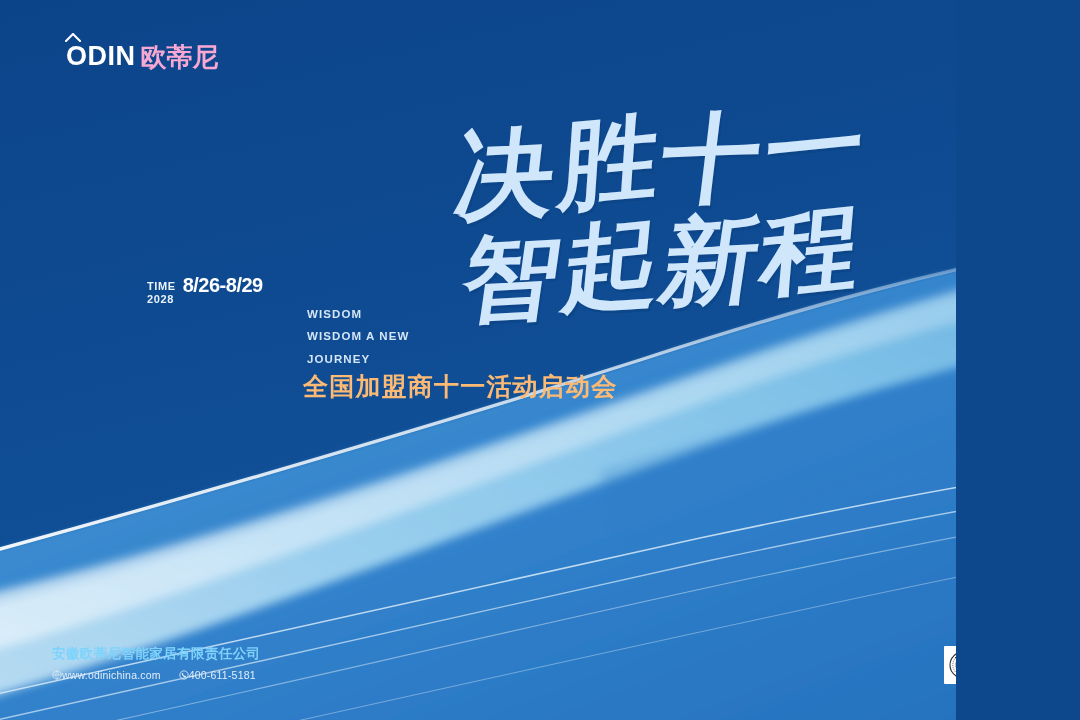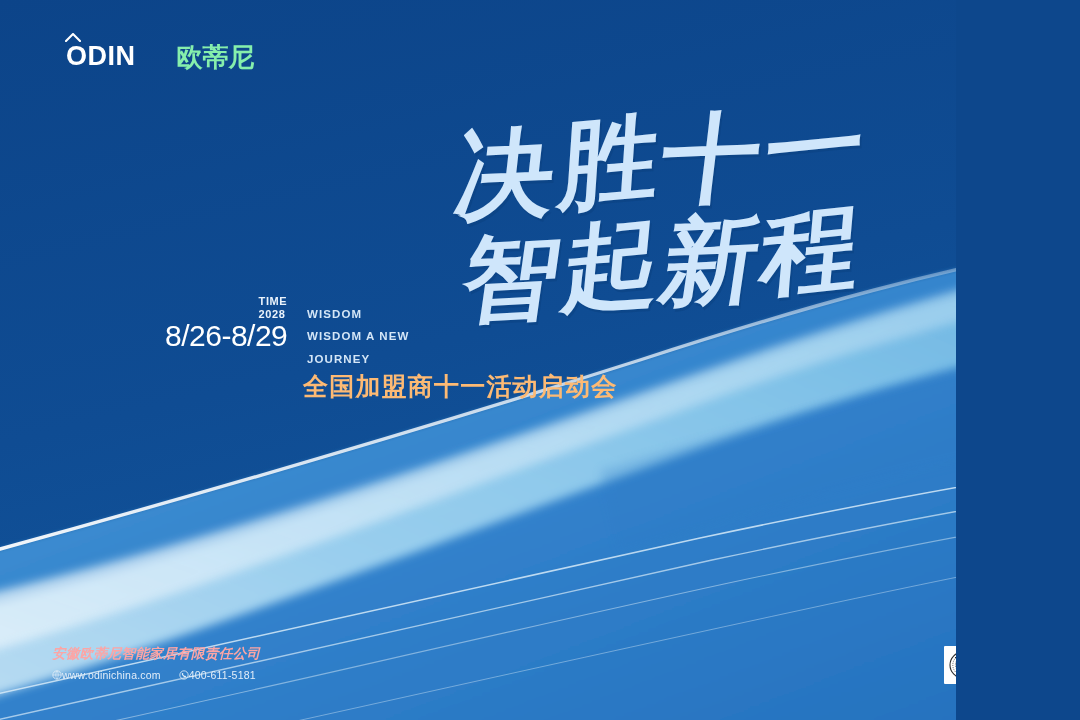--- a/index.html
+++ b/index.html
@@ -16,22 +16,22 @@
   
   #logo{position:absolute;left:66px;top:43px;display:flex;align-items:center;gap:5px;}
   #logo .lat{
     color:#fff;font-weight:700;font-size:27px;letter-spacing:.5px;line-height:1;
     position:relative;white-space:nowrap;
   }
   #logo .circ{
     position:absolute;left:-1px;top:-10px;width:16px;height:9px;
   }
   #logo .cjk{
-    color:#86efac;font-weight:700;font-size:26px;line-height:1;white-space:nowrap;
-    font-family:"DejaVu Sans","Liberation Sans",sans-serif;letter-spacing:0px;margin-left:36px;
+    color:#f9a8d4;font-weight:700;font-size:26px;line-height:1;white-space:nowrap;
+    font-family:"DejaVu Sans","Liberation Sans",sans-serif;letter-spacing:0px;
   }
 
   
   #headline{position:absolute;left:440px;top:104px;width:500px;height:240px;}
   .cal-row{
     color:#cfe6fb;white-space:nowrap;line-height:1;
     font-family:"DejaVu Serif","Liberation Serif",serif;font-weight:700;
   }
   #cal1{
     position:absolute;left:18px;top:8px;font-size:98px;letter-spacing:4px;
@@ -42,49 +42,49 @@
     position:absolute;left:26px;top:112px;font-size:96px;letter-spacing:2px;
     transform:skewX(-11deg) rotate(-4.6deg);
     text-shadow:2px 3px 0 rgba(10,60,120,.35);
   }
   .cal-row span:nth-child(1){display:inline-block;transform:rotate(1.5deg) translateY(2px);}
   .cal-row span:nth-child(2){display:inline-block;transform:rotate(-1deg) translateY(-3px);}
   .cal-row span:nth-child(3){display:inline-block;transform:rotate(2deg) translateY(1px);}
   .cal-row span:nth-child(4){display:inline-block;transform:rotate(-1.5deg) translateY(-2px);}
 
   
-  #dateblock{position:absolute;left:147px;top:290px;display:flex;align-items:flex-end;flex-direction:column;}
+  #dateblock{position:absolute;left:147px;top:275px;display:flex;align-items:flex-start;}
   #timeLbl{
     color:#eaf3fc;font-size:11px;font-weight:700;line-height:1.18;letter-spacing:.6px;
     padding-top:5px;
   }
   #dateRange{
-    color:#ffffff;font-size:30px;font-weight:400;line-height:1;letter-spacing:-.5px;
-    margin-left:18px;white-space:nowrap;
+    color:#ffffff;font-size:20px;font-weight:700;line-height:1;letter-spacing:-.5px;
+    margin-left:7px;white-space:nowrap;
   }
 
   
   #engblock{position:absolute;left:307px;top:303px;}
   #engblock div{
     color:#d4e6f7;font-size:11.5px;letter-spacing:1.1px;line-height:1.95;font-weight:700;
     white-space:nowrap;
   }
 
   
   #subtitle{position:absolute;left:303px;top:370px;}
   #subtitle div{
     color:#fdba74;font-size:25px;font-weight:700;line-height:1.48;letter-spacing:1.2px;
     white-space:nowrap;font-family:Liberation Mono, monospace;
   }
 
   
   #footer{position:absolute;left:52px;top:644px;}
   #footer .company{
-    color:#fca5a5;font-size:13.5px;font-weight:700;letter-spacing:.4px;line-height:1.4;
-    white-space:nowrap;font-family:"DejaVu Sans","Liberation Sans",sans-serif;font-style:italic;
+    color:#7dd3fc;font-size:13.5px;font-weight:700;letter-spacing:.4px;line-height:1.4;
+    white-space:nowrap;font-family:"DejaVu Sans","Liberation Sans",sans-serif;
   }
   #footer .contact{
     display:flex;align-items:center;gap:0;margin-top:6px;
     color:#e3eef9;font-size:10.5px;letter-spacing:.2px;white-space:nowrap;
   }
   #footer .contact .gap{display:inline-block;width:18px;}
   .mini-ic{display:inline-block;width:10px;height:10px;vertical-align:-1px;}
 
   
   #qrwrap{position:absolute;left:944px;top:646px;display:flex;gap:9px;}

